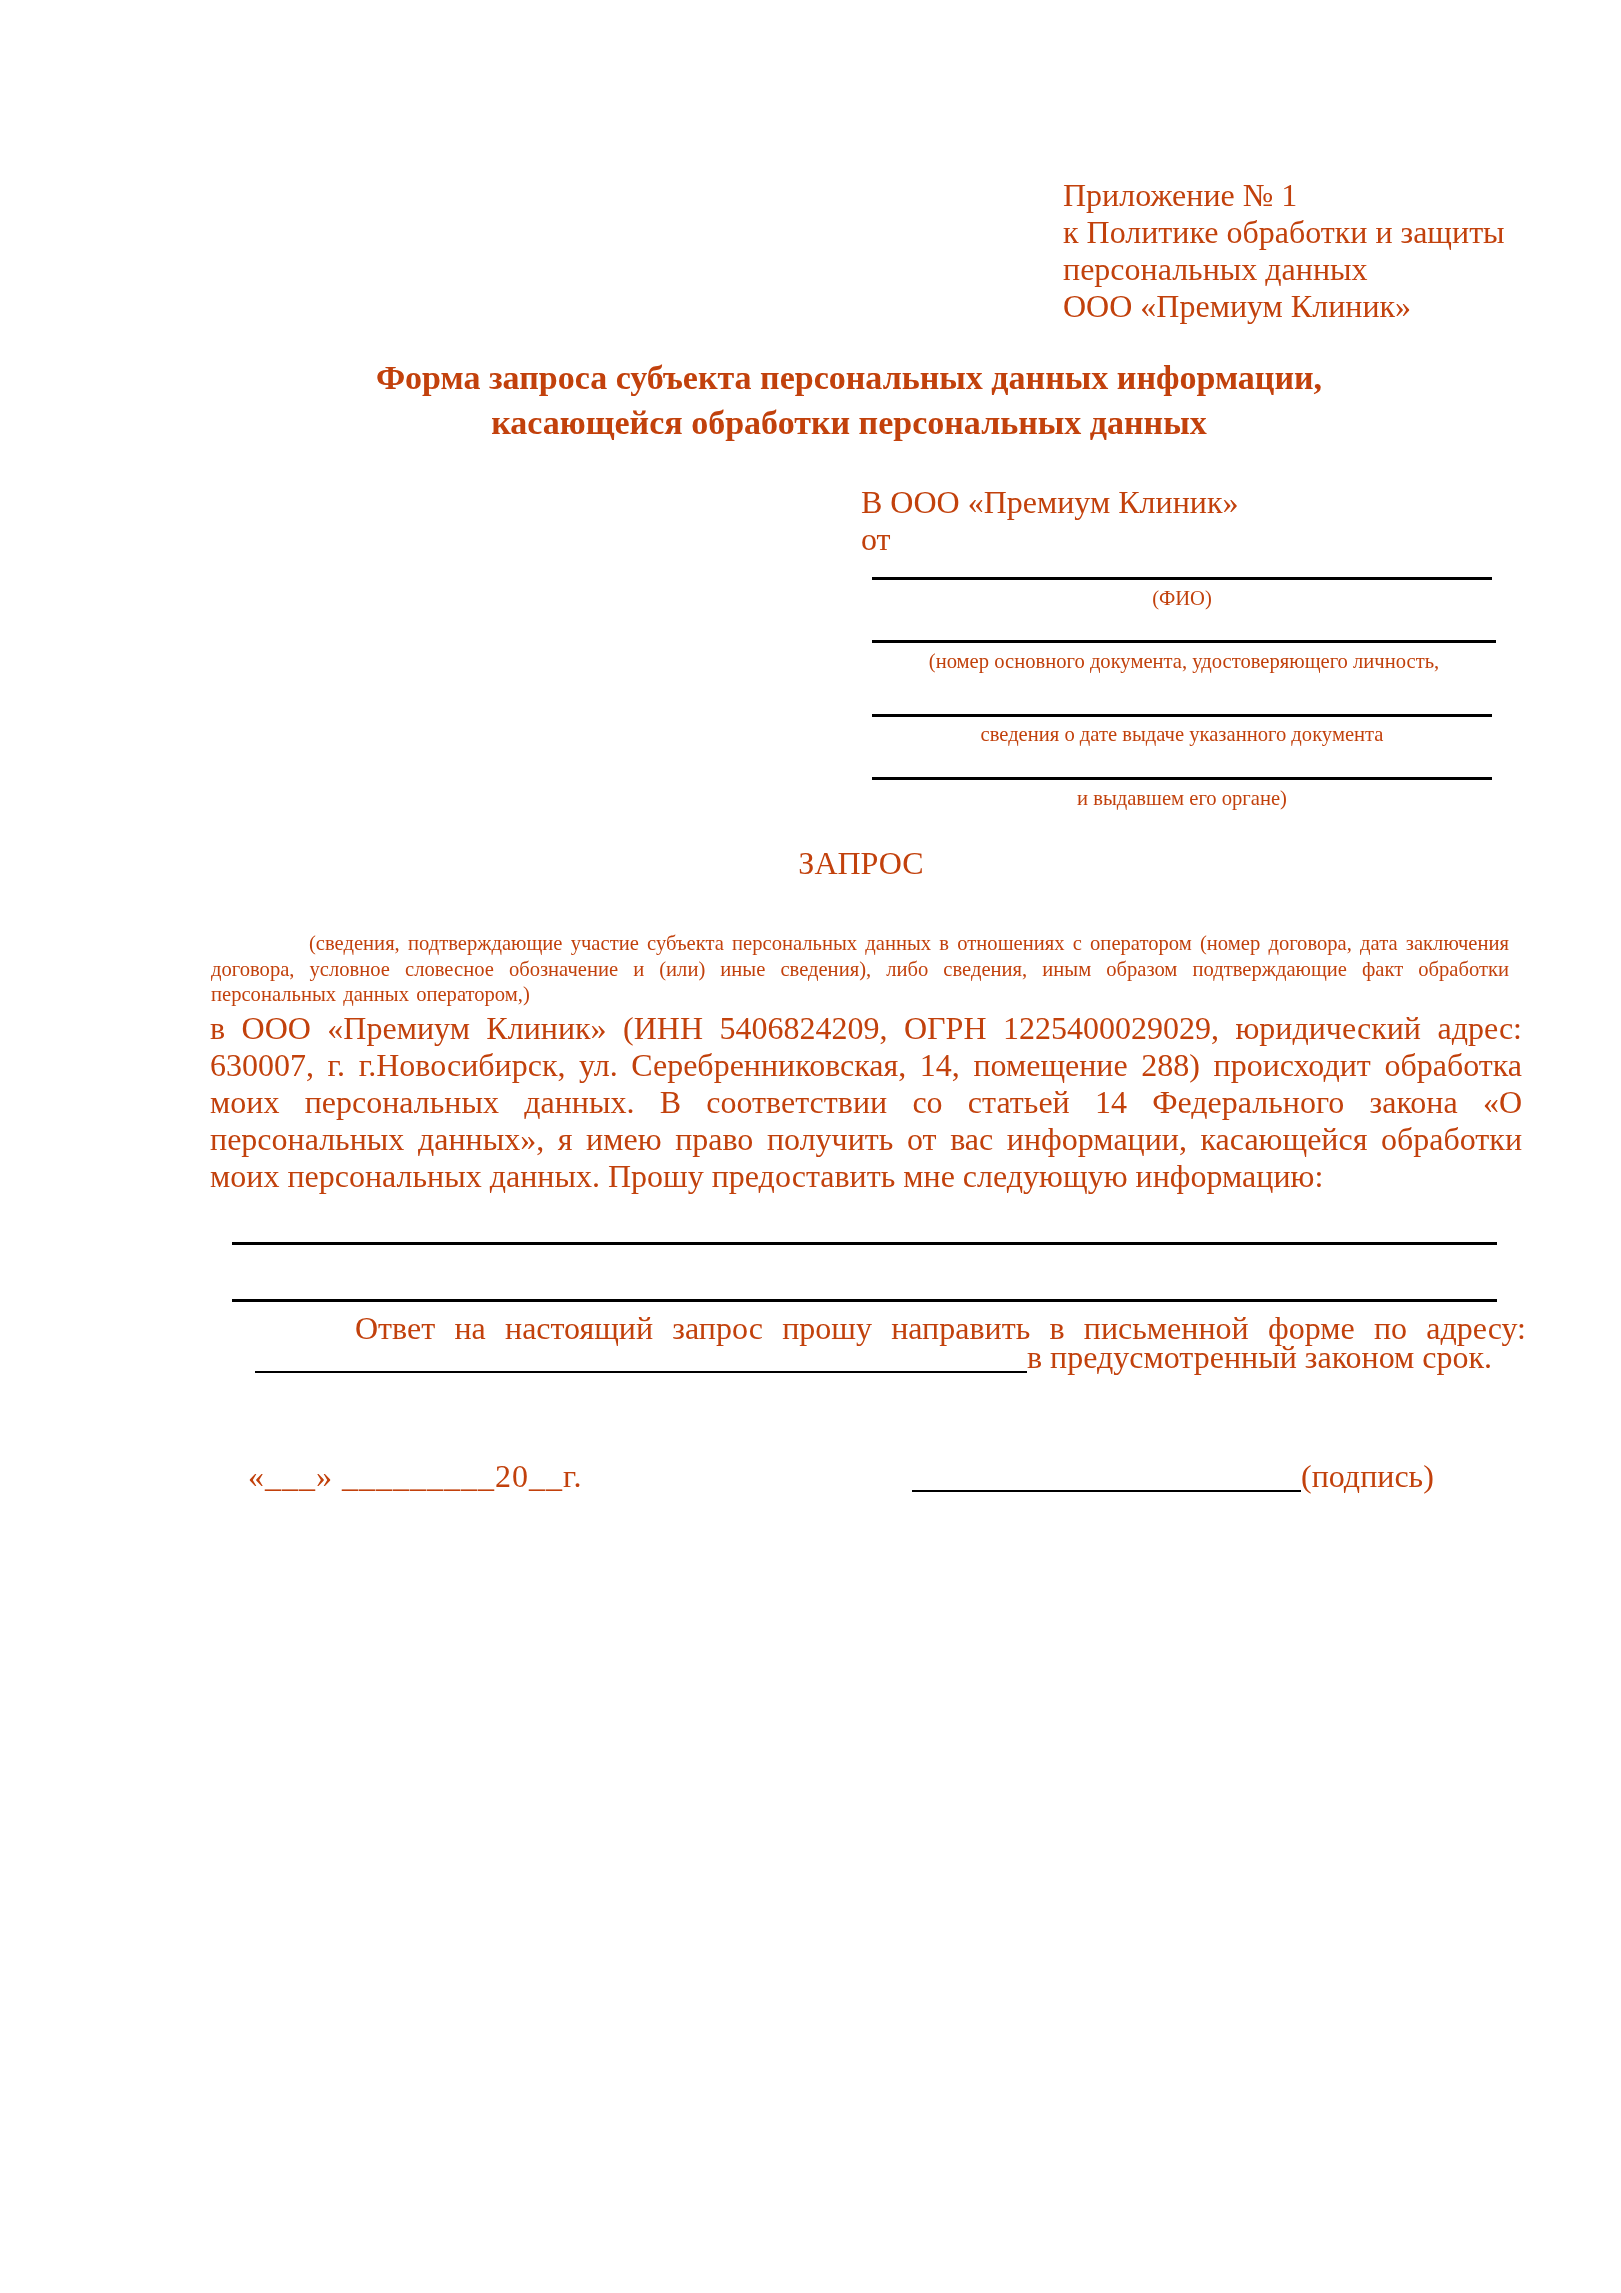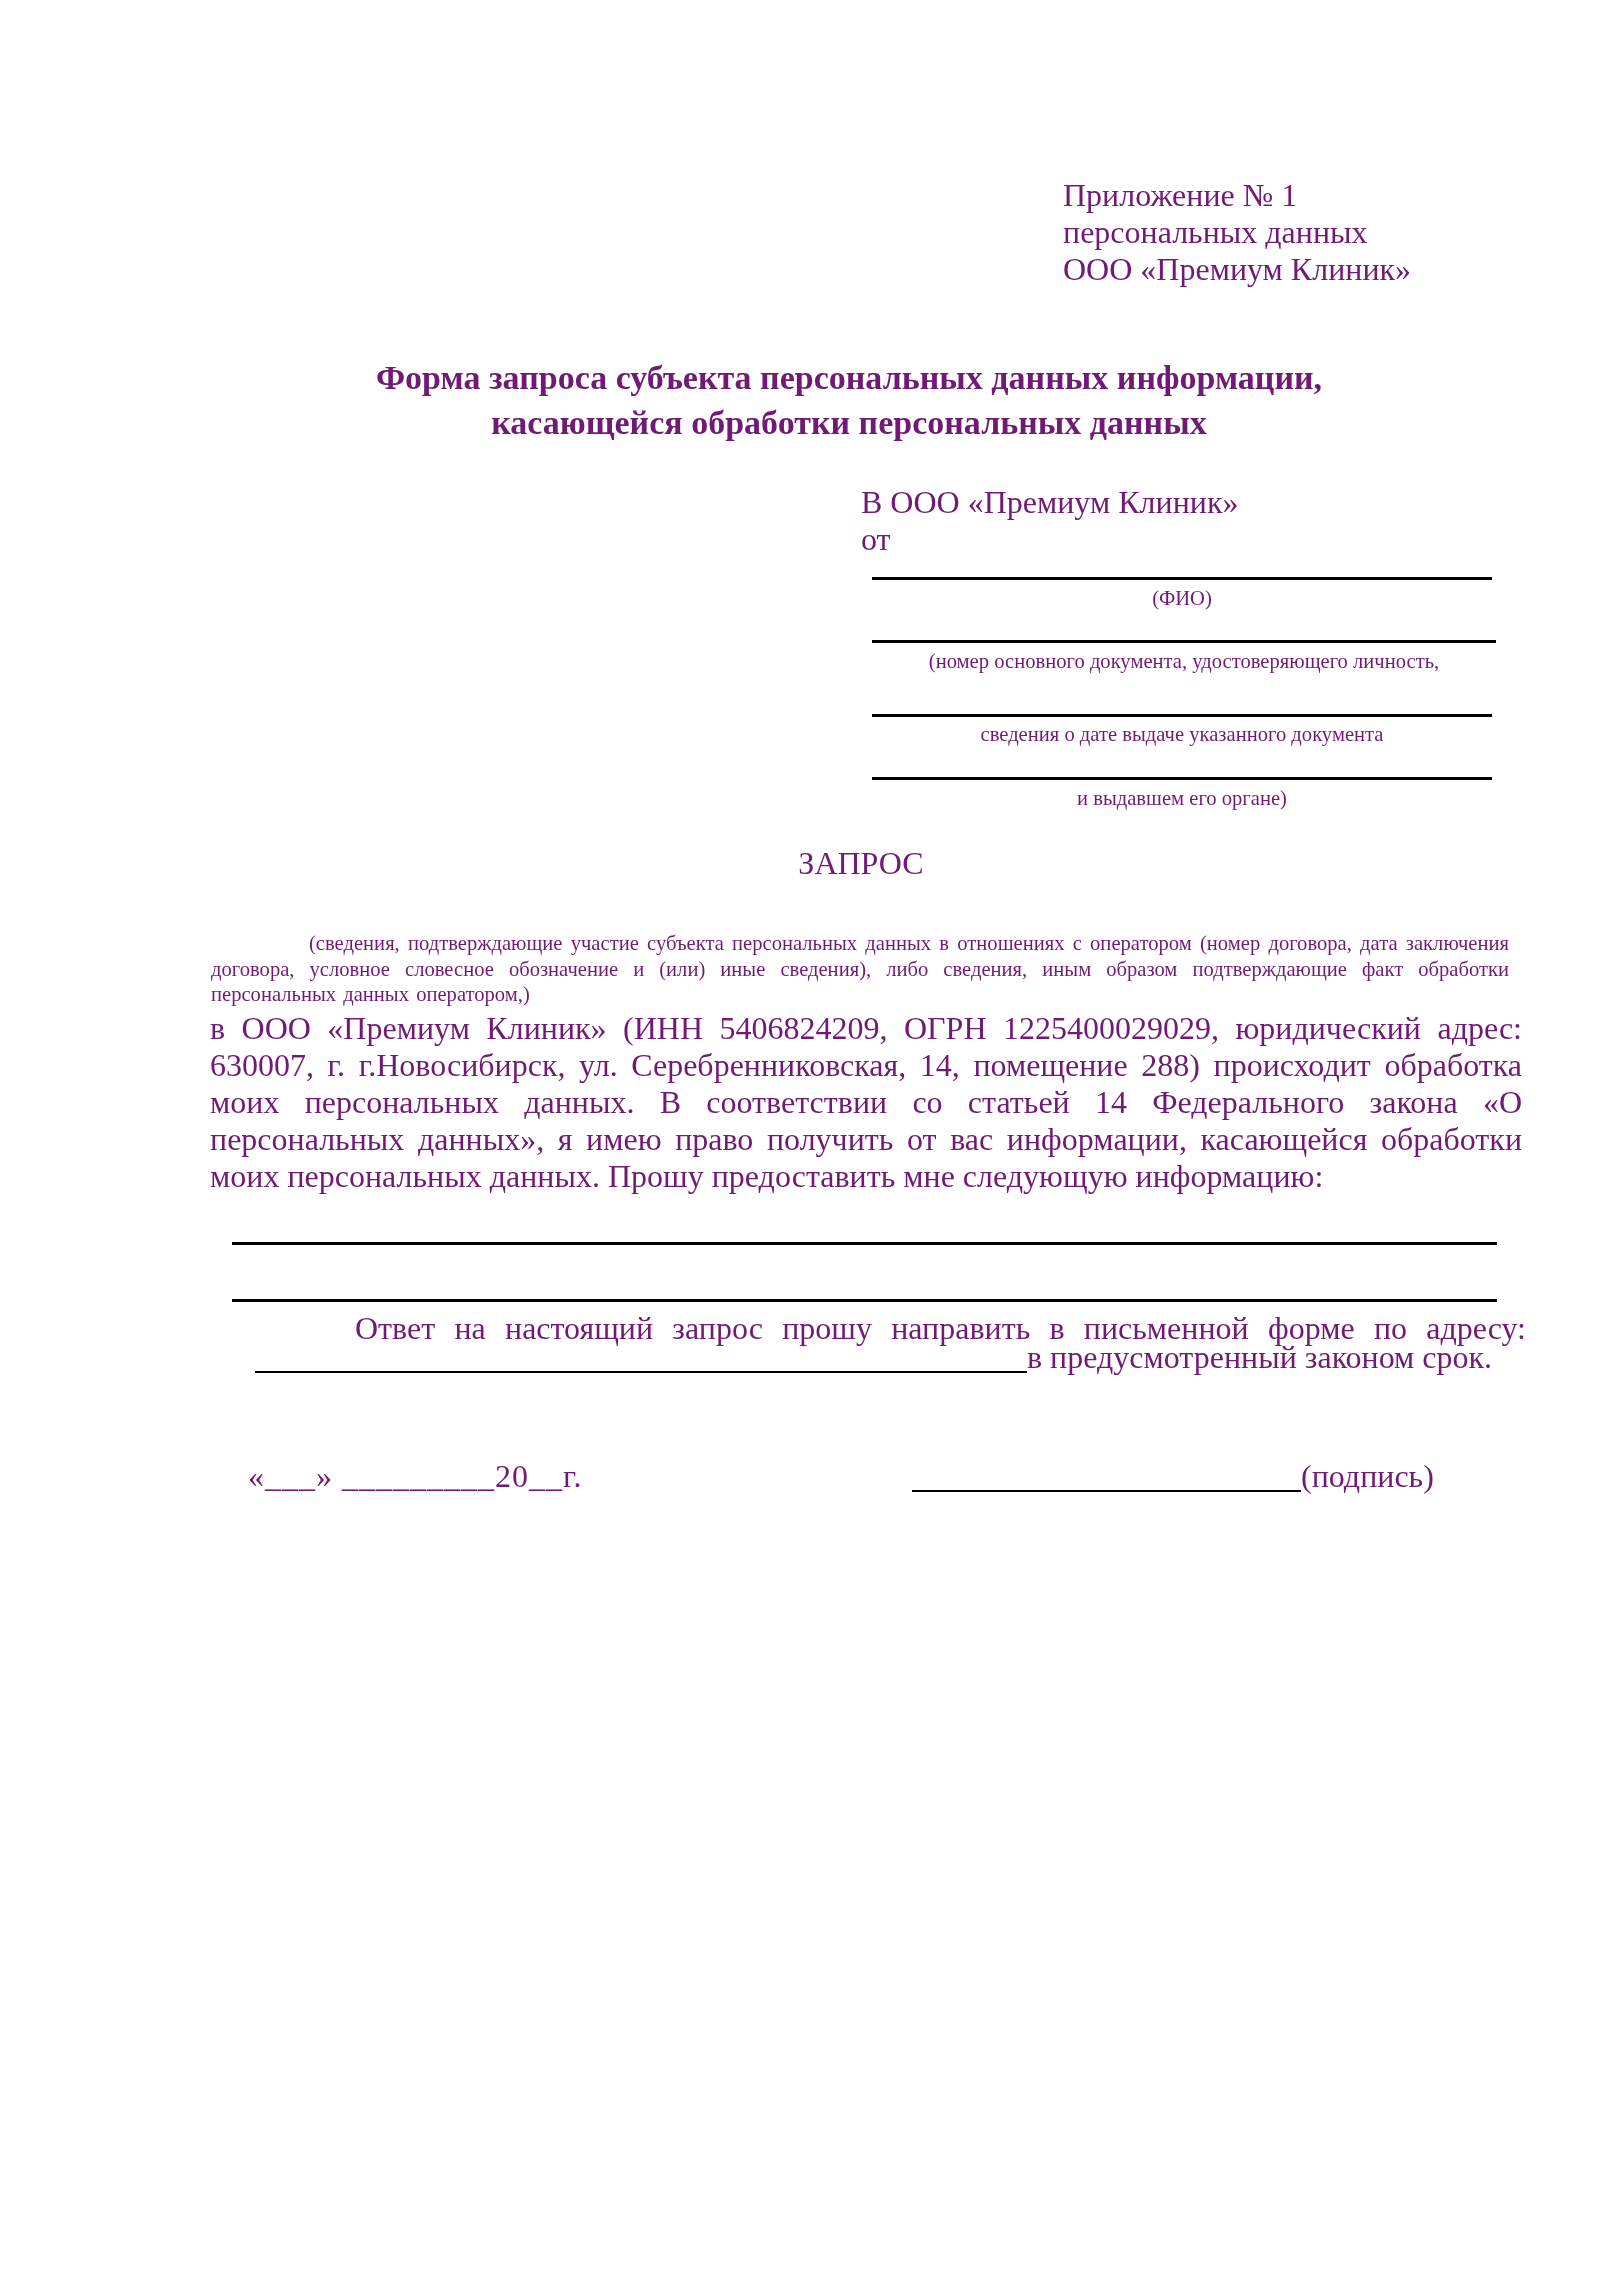--- a/index.html
+++ b/index.html
@@ -2,21 +2,21 @@
 <html lang="ru"><head>
 <meta charset="utf-8">
 <style>
   * { margin: 0; padding: 0; box-sizing: border-box; }
   html, body { background: #ffffff; }
   .page {
     position: relative;
     width: 1621px;
     height: 2294px;
     background: #ffffff;
-    color: #701a75;
+    color: #c2410c;
     font-family: "Liberation Serif", "DejaVu Serif", serif;
     overflow: hidden;
   }
   .abs { position: absolute; }
 
   
   .fs-body { font-size: 32px; line-height: 37px; }
   .fs-small { font-size: 20.6px; line-height: 25.5px; }
 
   .appendix { left: 1063px; top: 177px; font-size: 32px; line-height: 37px; }
@@ -77,20 +77,21 @@
   .sign-row .sign-fill { width: 389px; border-bottom: 2.9px solid #000; margin-bottom: 2.9px; }
   .sign-row .sign-text { white-space: nowrap; line-height: 37px; }
 </style>
 </head>
 <body>
 
 <div class="page">
 
   <div class="abs appendix">
     <div>Приложение № 1</div>
+    <div>к Политике обработки и защиты</div>
     <div>персональных данных</div>
     <div>ООО «Премиум Клиник»</div>
   </div>
 
   <div class="abs title">
     <div>Форма запроса субъекта персональных данных информации,</div>
     <div>касающейся обработки персональных данных</div>
   </div>
 
   <div class="abs fs-body to-line">В ООО «Премиум Клиник»</div>

